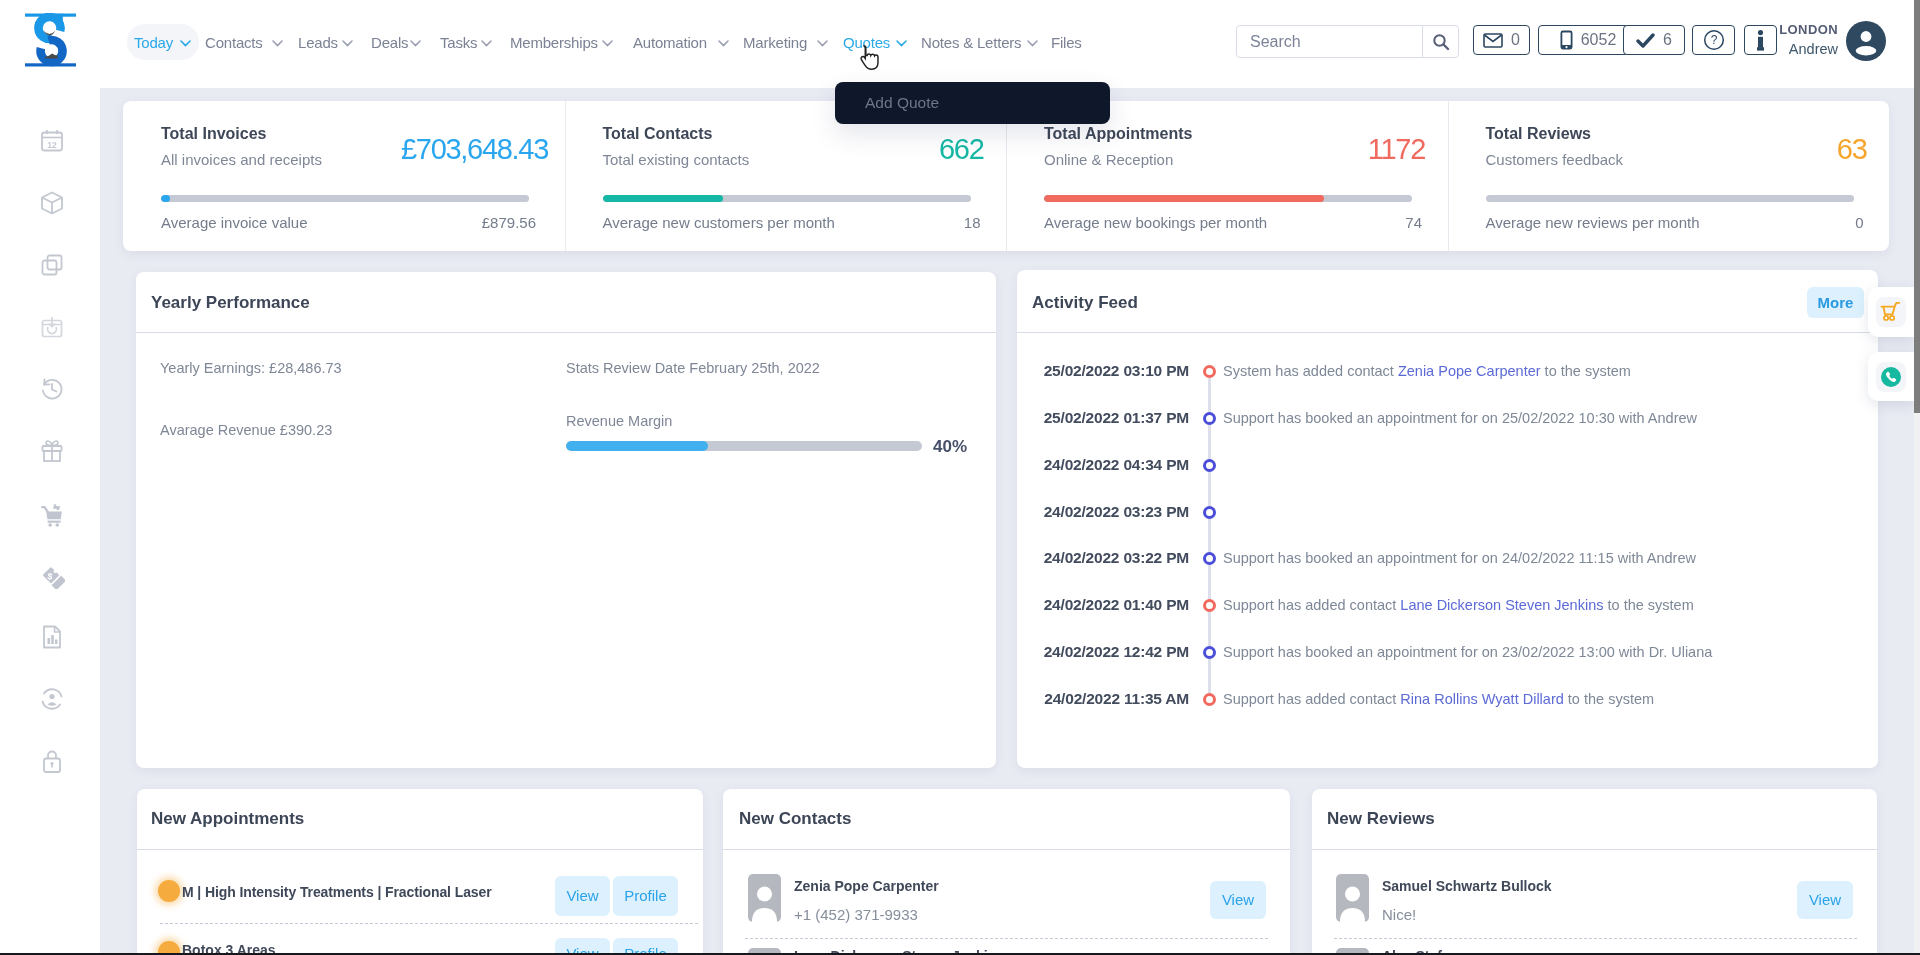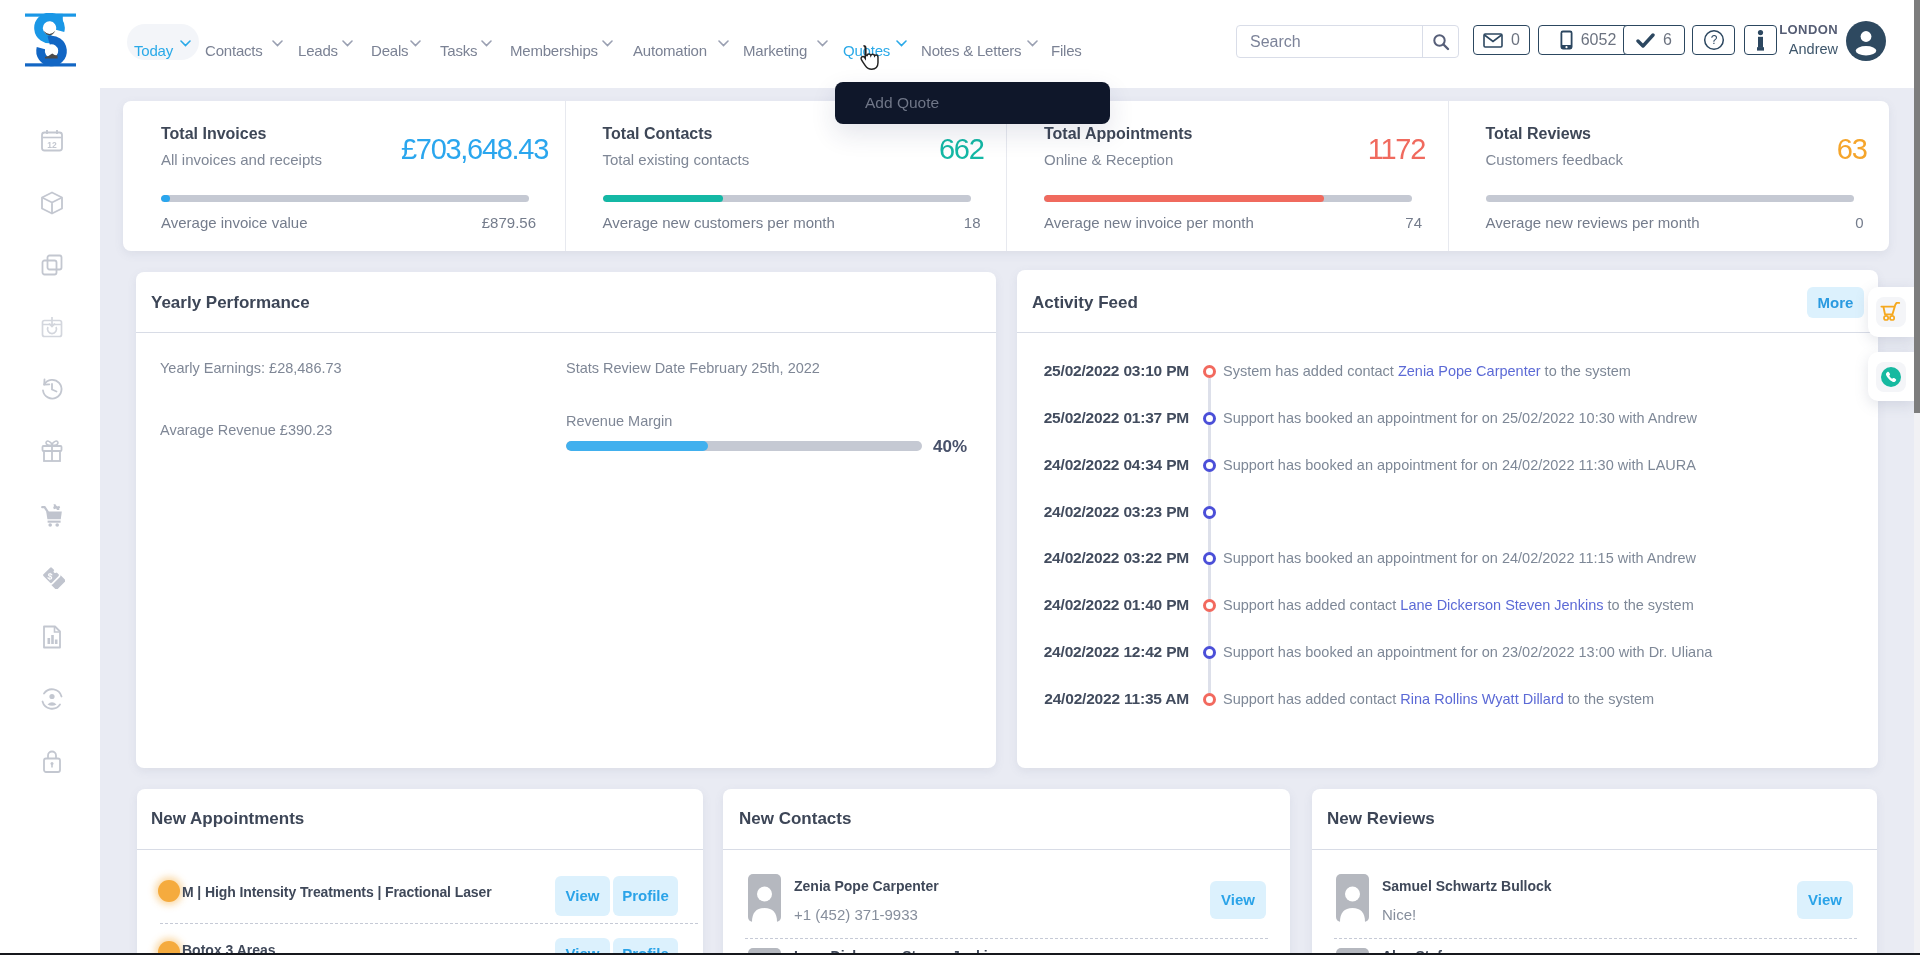--- a/index.html
+++ b/index.html
@@ -21,21 +21,21 @@
   <rect x="0" y="50.3" width="51" height="3.2" fill="#1266c4"></rect>
   <path d="M 29 5 L 37.8 5" stroke="#1a97e6" stroke-width="8.4"></path>
   <path d="M 35.1 17.9 A 11 11 0 1 0 27.3 25.6" fill="none" stroke="#1a97e6" stroke-width="8.6"></path>
   <path d="M 23.65 27.4 A 11 11 0 1 1 15.9 35.2" fill="none" stroke="#1266c4" stroke-width="8.6"></path>
   <path d="M 18.6 17.8 Q 24.5 24.2 30.4 17.8 Q 27.8 22.4 24.5 22.4 Q 21.2 22.4 18.6 17.8 Z" fill="#4a4a4a"></path>
   <path d="M 20 45.4 L 20 44.0 Q 24.6 43.0 27.2 40.6 Q 29.4 42.6 32.6 42.6 L 32.6 45.4 Z" fill="#4a4a4a"></path>
 </svg>
 
 <div class="abs" style="left:127px;top:24px;width:72px;height:36px;border-radius:18px;background:#f3f5f9;"></div>
 <style>
-.navl { position:absolute; top:34px; font-size:15px; font-weight:500; color:#7b8294; letter-spacing:-0.2px;margin-top:8px; }
+.navl { position:absolute; top:34px; font-size:15px; font-weight:500; color:#7b8294; letter-spacing:-0.2px; }
 .navc { position:absolute; top:40px; }
 </style>
 <span class="navl" style="left:134px;color:#2aa9e8;">Today</span>
 <span class="navl" style="left:205px;">Contacts</span>
 <span class="navl" style="left:298px;">Leads</span>
 <span class="navl" style="left:371px;">Deals</span>
 <span class="navl" style="left:440px;">Tasks</span>
 <span class="navl" style="left:510px;">Memberships</span>
 <span class="navl" style="left:633px;">Automation</span>
 <span class="navl" style="left:743px;">Marketing</span>
@@ -245,21 +245,21 @@
   <div class="bl">Average new customers per month</div>
   <div class="bv">18</div>
 </div>
 <div class="stat" style="left:1006px;">
   <div class="t">Total Appointments</div>
   <div class="s">Online &amp; Reception</div>
   <div class="n" style="color:#f06a5e;">1172</div>
   <div class="bar">
       <div style="width:280px;background:#f06a5e;"></div>
     </div>
-  <div class="bl">Average new invoice per month</div>
+  <div class="bl">Average new bookings per month</div>
   <div class="bv">74</div>
 </div>
 <div class="stat" style="left:1447.5px;">
   <div class="t">Total Reviews</div>
   <div class="s">Customers feedback</div>
   <div class="n" style="color:#f5a52b;">63</div>
   <div class="bar"></div>
   <div class="bl">Average new reviews per month</div>
   <div class="bv">0</div>
 </div>
@@ -283,21 +283,20 @@
   <div class="abs" style="left:0;top:62px;width:861px;height:1px;background:#d8dce6;"></div>
   <div class="abs" style="left:191px;top:108px;width:2.5px;height:321px;background:#dde0ea;"></div>
   <div class="ftime" style="top:92px;">25/02/2022 03:10 PM</div>
     <div class="fdot r" style="top:94.5px;"></div>
     <div class="ftext" style="top:93px;">System has added contact <a>Zenia Pope Carpenter</a> to the system</div>
   <div class="ftime" style="top:139px;">25/02/2022 01:37 PM</div>
     <div class="fdot b" style="top:141.5px;"></div>
     <div class="ftext" style="top:140px;">Support has booked an appointment for on 25/02/2022 10:30 with Andrew</div>
   <div class="ftime" style="top:186px;">24/02/2022 04:34 PM</div>
     <div class="fdot b" style="top:188.5px;"></div>
-    <div class="ftext" style="top:187px;">Support has booked an appointment for on 24/02/2022 11:30 with LAURA</div>
   <div class="ftime" style="top:233px;">24/02/2022 03:23 PM</div>
     <div class="fdot b" style="top:235.5px;"></div>
   <div class="ftime" style="top:279px;">24/02/2022 03:22 PM</div>
     <div class="fdot b" style="top:281.5px;"></div>
     <div class="ftext" style="top:280px;">Support has booked an appointment for on 24/02/2022 11:15 with Andrew</div>
   <div class="ftime" style="top:326px;">24/02/2022 01:40 PM</div>
     <div class="fdot r" style="top:328.5px;"></div>
     <div class="ftext" style="top:327px;">Support has added contact <a>Lane Dickerson Steven Jenkins</a> to the system</div>
   <div class="ftime" style="top:373px;">24/02/2022 12:42 PM</div>
     <div class="fdot b" style="top:375.5px;"></div>
@@ -322,21 +321,21 @@
   <div class="abs" style="left:45px;top:95px;font-size:14px;font-weight:bold;color:#3f4859;letter-spacing:-0.1px;">M | High Intensity Treatments | Fractional Laser</div>
   <div class="btn" style="left:418px;top:87px;width:55px;height:40px;line-height:40px;">View</div>
   <div class="btn" style="left:476px;top:87px;width:65px;height:40px;line-height:40px;">Profile</div>
   <div class="dash" style="left:23px;top:134px;width:538px;"></div>
   <div class="abs" style="left:21px;top:152px;width:22px;height:22px;border-radius:50%;background:#f5ab3e;box-shadow:0 0 7px 3px rgba(245,170,60,0.45);"></div>
   <div class="abs" style="left:45px;top:153px;font-size:14px;font-weight:bold;color:#3f4859;">Botox 3 Areas</div>
   <div class="btn" style="left:418px;top:149px;width:55px;height:40px;line-height:32px;">View</div>
   <div class="btn" style="left:476px;top:149px;width:65px;height:40px;line-height:32px;">Profile</div>
 </div>
 <style>
-.btn { position:absolute; background:#dcf1fd; border-radius:6px; text-align:center; font-size:15px; font-weight:bold; color:#2aa3e8; }
+.btn { position:absolute; background:#dcf1fd; border-radius:6px; text-align:center; font-size:15px; font-weight:normal; color:#2aa3e8; }
 .dash { position:absolute; height:0; border-top:1.5px dashed #c6cad6; }
 .pav { position:absolute; width:33px; height:48px; }
 .nm { position:absolute; font-size:14px; font-weight:bold; color:#3f4859; }
 .sub { position:absolute; font-size:15px; color:#868e9c; }
 </style>
 <div class="card" style="left:723px;top:789px;width:567px;height:240px;">
   <div class="abs cardhead" style="left:16px;top:20px;">New Contacts</div>
   <div class="abs" style="left:0;top:60px;width:567px;height:1px;background:#d8dce6;"></div>
   <svg class="pav" style="left:24.5px;top:85px;" viewBox="0 0 33 48">
       <rect width="33" height="48" rx="5" fill="#b5b8bf"></rect>

